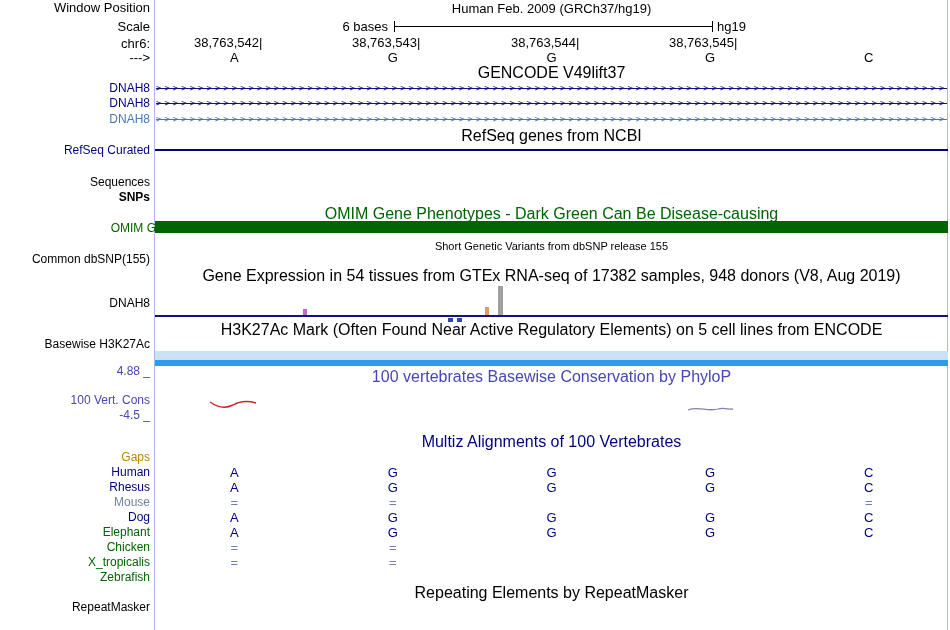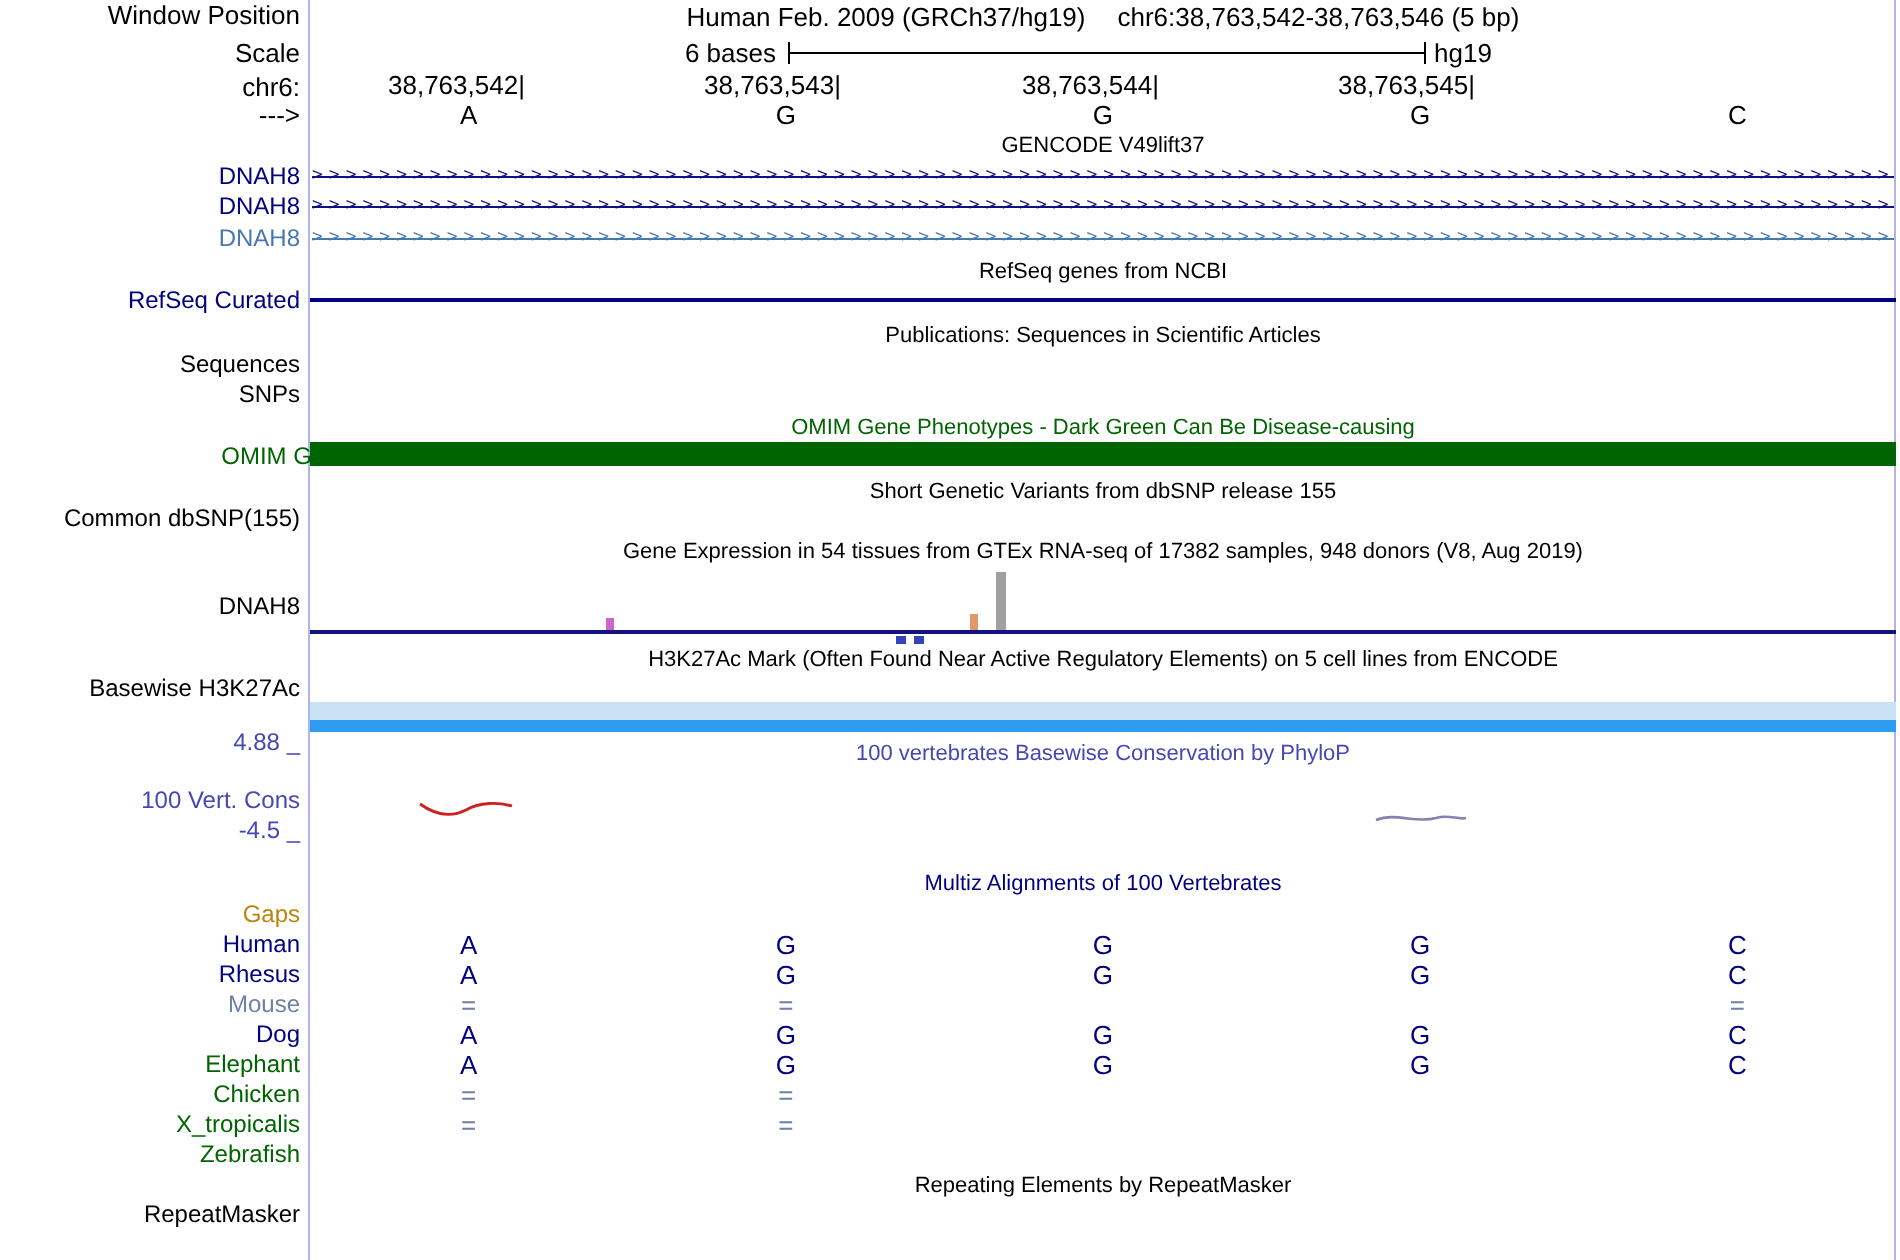--- a/index.html
+++ b/index.html
@@ -2,21 +2,21 @@
 <html><head>
 <meta charset="utf-8">
 <style>
   html,body{margin:0;padding:0;background:#fff;}
   #screen{position:relative;width:950px;height:630px;background:#fff;overflow:hidden;
           font-family:"Liberation Sans","DejaVu Sans",sans-serif;color:#000;}
   .abs{position:absolute;}
   
   .lbl{position:absolute;left:0;width:150px;text-align:right;font-size:12px;line-height:14px;white-space:nowrap;}
   
-  .title{position:absolute;left:155px;width:793px;text-align:center;font-size:11px;line-height:14px;white-space:nowrap;}
+  .title{position:absolute;left:155px;width:793px;text-align:center;font-size:16px;line-height:14px;white-space:nowrap;}
   .title.small{font-size:11px;}
   
   .baserow{position:absolute;left:155px;width:793px;height:15px;}
   .cell{position:absolute;top:0;width:20%;text-align:center;font-size:13px;line-height:15px;}
   .cell.c0{left:0%}.cell.c1{left:20%}.cell.c2{left:40%}.cell.c3{left:60%}.cell.c4{left:80%}
   
   .navy{color:#000080;}
   .green{color:#006400;}
   .gaps-c{color:#B8860B;}
   .mouse-c{color:#7080A8;}
@@ -45,21 +45,20 @@
 <body>
 
 <div id="screen">
 
   <div class="guide" style="left:154px;"></div>
   <div class="guide" style="left:947px;"></div>
 
   <div class="lbl" style="top:1px;font-size:13px;">Window Position</div>
   <div class="hdr-center">
     <span>Human Feb. 2009 (GRCh37/hg19)</span>
-    <span>chr6:38,763,542-38,763,546 (5 bp)</span>
   </div>
 
   <div class="lbl" style="top:20px;font-size:13px;">Scale</div>
   <div class="abs" style="left:155px;top:19px;width:233px;text-align:right;font-size:13px;line-height:15px;">6 bases</div>
   <div class="scalebar"></div>
   <div class="abs" style="left:717px;top:19px;font-size:13px;line-height:15px;text-align:center;">hg19</div>
 
   <div class="lbl" style="top:37px;font-size:13px;">chr6:</div>
   <div class="posnum" style="left:194px;top:36px;">38,763,542|</div>
   <div class="posnum" style="left:352px;top:36px;">38,763,543|</div>
@@ -80,23 +79,22 @@
   <div class="arrows dark" style="top:81px;">&gt;&gt;&gt;&gt;&gt;&gt;&gt;&gt;&gt;&gt;&gt;&gt;&gt;&gt;&gt;&gt;&gt;&gt;&gt;&gt;&gt;&gt;&gt;&gt;&gt;&gt;&gt;&gt;&gt;&gt;&gt;&gt;&gt;&gt;&gt;&gt;&gt;&gt;&gt;&gt;&gt;&gt;&gt;&gt;&gt;&gt;&gt;&gt;&gt;&gt;&gt;&gt;&gt;&gt;&gt;&gt;&gt;&gt;&gt;&gt;&gt;&gt;&gt;&gt;&gt;&gt;&gt;&gt;&gt;&gt;&gt;&gt;&gt;&gt;&gt;&gt;&gt;&gt;&gt;&gt;&gt;&gt;&gt;&gt;&gt;&gt;&gt;&gt;&gt;&gt;&gt;&gt;&gt;&gt;&gt;&gt;&gt;&gt;&gt;&gt;&gt;&gt;&gt;&gt;&gt;&gt;&gt;&gt;&gt;&gt;</div>
   <div class="lbl navy" style="top:96px;">DNAH8</div>
   <div class="arrows dark" style="top:96px;">&gt;&gt;&gt;&gt;&gt;&gt;&gt;&gt;&gt;&gt;&gt;&gt;&gt;&gt;&gt;&gt;&gt;&gt;&gt;&gt;&gt;&gt;&gt;&gt;&gt;&gt;&gt;&gt;&gt;&gt;&gt;&gt;&gt;&gt;&gt;&gt;&gt;&gt;&gt;&gt;&gt;&gt;&gt;&gt;&gt;&gt;&gt;&gt;&gt;&gt;&gt;&gt;&gt;&gt;&gt;&gt;&gt;&gt;&gt;&gt;&gt;&gt;&gt;&gt;&gt;&gt;&gt;&gt;&gt;&gt;&gt;&gt;&gt;&gt;&gt;&gt;&gt;&gt;&gt;&gt;&gt;&gt;&gt;&gt;&gt;&gt;&gt;&gt;&gt;&gt;&gt;&gt;&gt;&gt;&gt;&gt;&gt;&gt;&gt;&gt;&gt;&gt;&gt;&gt;&gt;&gt;&gt;&gt;&gt;&gt;</div>
   <div class="lbl ltblue3" style="top:112px;">DNAH8</div>
   <div class="arrows light" style="top:112px;">&gt;&gt;&gt;&gt;&gt;&gt;&gt;&gt;&gt;&gt;&gt;&gt;&gt;&gt;&gt;&gt;&gt;&gt;&gt;&gt;&gt;&gt;&gt;&gt;&gt;&gt;&gt;&gt;&gt;&gt;&gt;&gt;&gt;&gt;&gt;&gt;&gt;&gt;&gt;&gt;&gt;&gt;&gt;&gt;&gt;&gt;&gt;&gt;&gt;&gt;&gt;&gt;&gt;&gt;&gt;&gt;&gt;&gt;&gt;&gt;&gt;&gt;&gt;&gt;&gt;&gt;&gt;&gt;&gt;&gt;&gt;&gt;&gt;&gt;&gt;&gt;&gt;&gt;&gt;&gt;&gt;&gt;&gt;&gt;&gt;&gt;&gt;&gt;&gt;&gt;&gt;&gt;&gt;&gt;&gt;&gt;&gt;&gt;&gt;&gt;&gt;&gt;&gt;&gt;&gt;&gt;&gt;&gt;&gt;&gt;</div>
 
   <div class="title" style="top:129px;">RefSeq genes from NCBI</div>
   <div class="lbl navy" style="top:143px;">RefSeq Curated</div>
   <div class="hline" style="top:149px;height:2px;background:#000080;"></div>
 
-  <div class="title small" style="top:161px;">Publications: Sequences in Scientific Articles</div>
   <div class="lbl" style="top:175px;">Sequences</div>
-  <div class="lbl" style="top:190px;">SNPs</div>
+  <div class="lbl" style="top:190px;font-weight:bold;">SNPs</div>
 
   <div class="title green" style="top:207px;">OMIM Gene Phenotypes - Dark Green Can Be Disease-causing</div>
   <div class="lbl green" style="top:221px;margin-left:32px;">OMIM Genes</div>
   <div class="hline" style="top:221px;height:12px;background:#006400;"></div>
 
   <div class="title small" style="top:239px;">Short Genetic Variants from dbSNP release 155</div>
   <div class="lbl" style="top:252px;">Common dbSNP(155)</div>
 
   <div class="title" style="top:269px;">Gene Expression in 54 tissues from GTEx RNA-seq of 17382 samples, 948 donors (V8, Aug 2019)</div>
   <div class="lbl" style="top:296px;">DNAH8</div>

